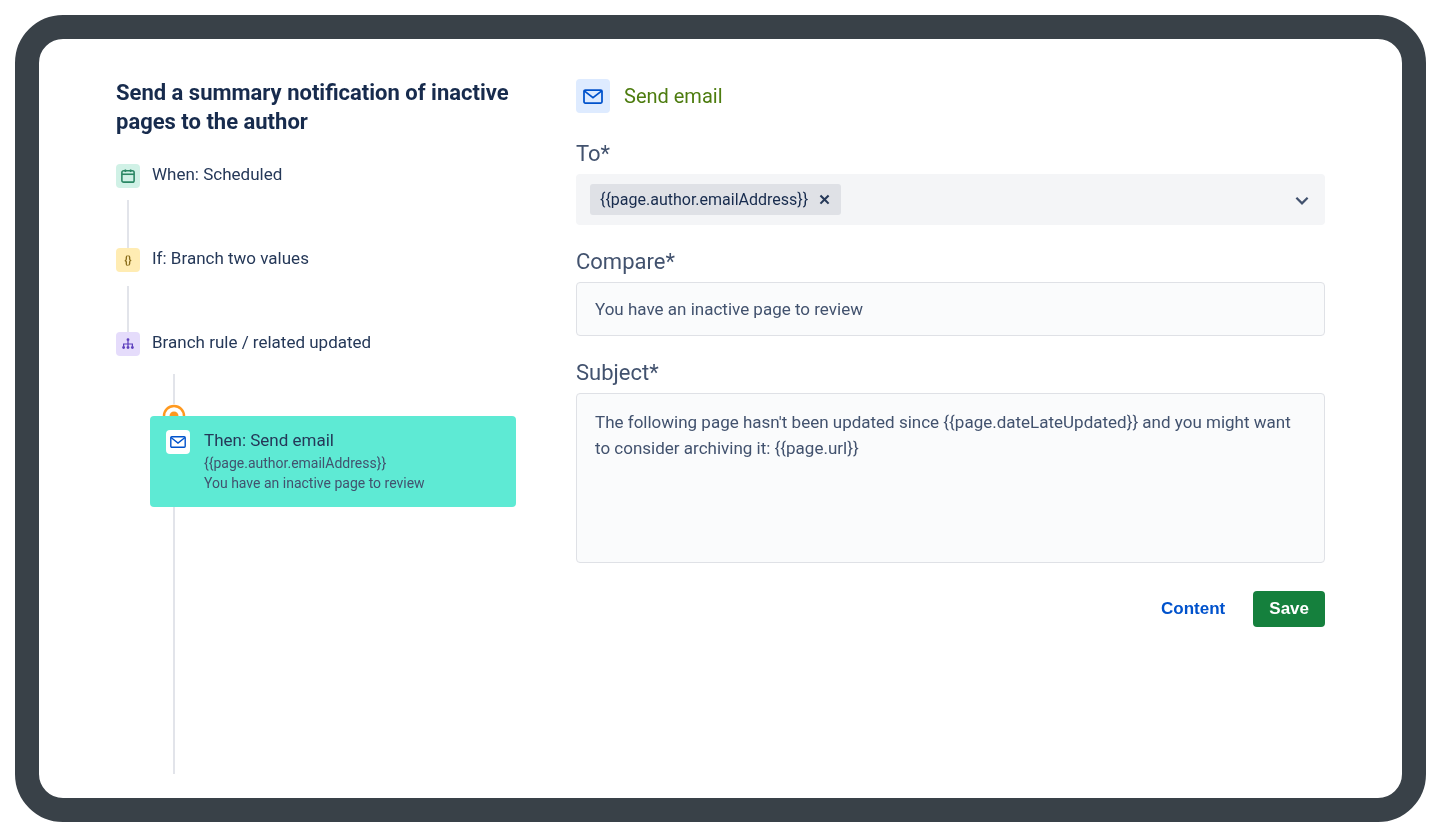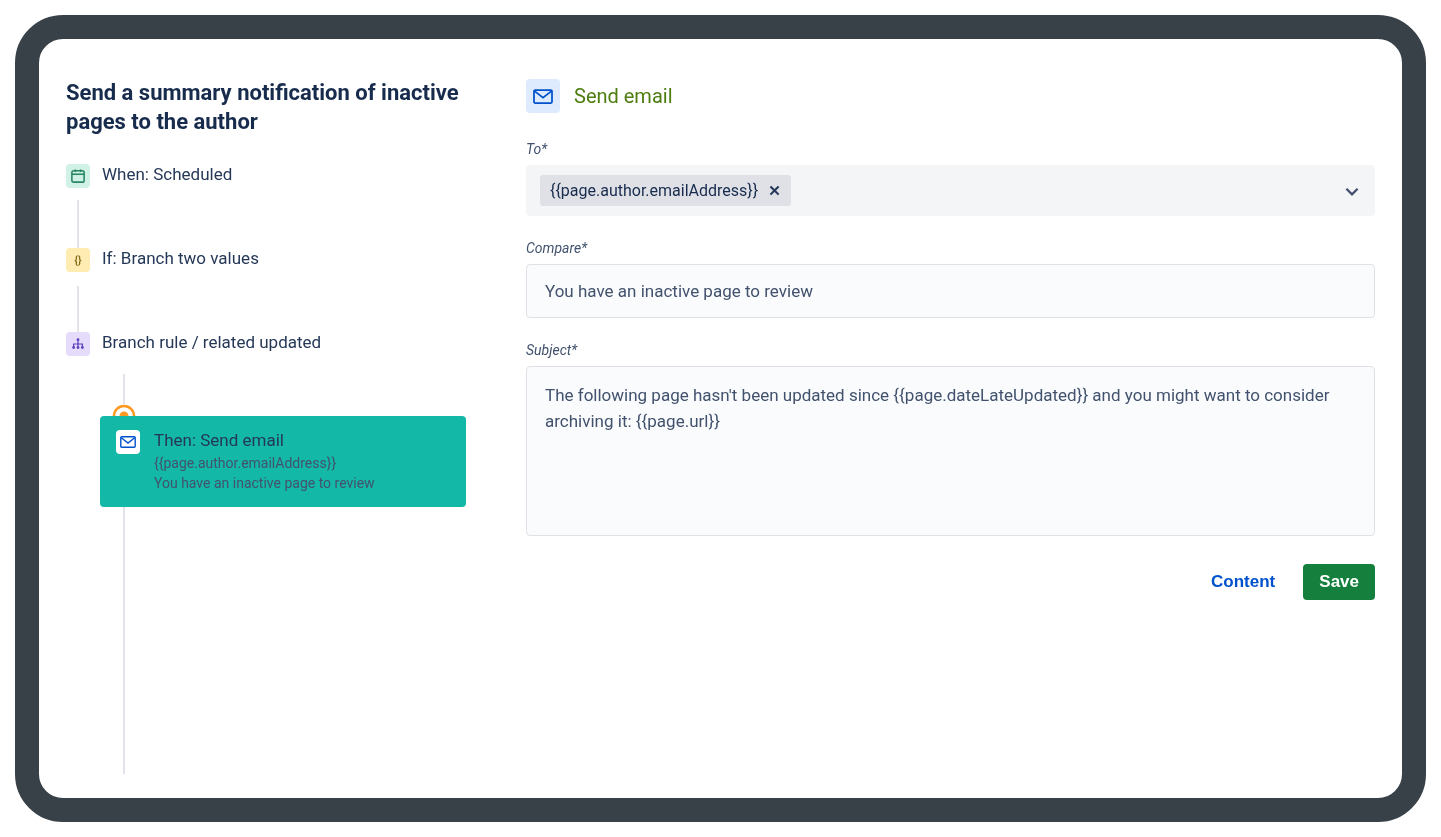--- a/index.html
+++ b/index.html
@@ -12,21 +12,21 @@
   }
   .outer-frame {
     position: absolute;
     left: 15px;
     top: 15px;
     width: 1411px;
     height: 807px;
     border: 24px solid #394148;
     border-radius: 48px;
     background: #ffffff;
-    padding: 40px 27px;
+    padding: 40px 77px;
   }
   .layout {
     display: flex;
     gap: 60px;
     height: 100%;
   }
   
   .sidebar {
     width: 400px;
     position: relative;
@@ -73,21 +73,21 @@
     position: absolute;
     left: 46px;
     top: 325px;
     width: 24px;
     height: 24px;
     background: #fff;
   }
   .card {
     margin-left: 34px;
     margin-top: 60px;
-    background: #14b8a6;
+    background: #5eead4;
     border-radius: 4px;
     padding: 14px 16px 14px 16px;
     display: flex;
     gap: 14px;
     position: relative;
     z-index: 2;
   }
   .card .icon-box {
     width: 24px;
     height: 24px;
@@ -130,25 +130,24 @@
     align-items: center;
     justify-content: center;
   }
   .panel-title {
     font-size: 20px;
     font-weight: 400;
     color: #4d7c0f;
   }
   .field { margin-bottom: 24px; }
   .field-label {
-    font-size: 14px;
+    font-size: 22px;
     color: #42526e;
     margin-bottom: 8px;
     display: block;
-    font-style: italic;
   }
   .tag-input {
     background: #f4f5f7;
     border-radius: 4px;
     padding: 10px 14px;
     display: flex;
     align-items: center;
     justify-content: space-between;
     min-height: 50px;
   }

